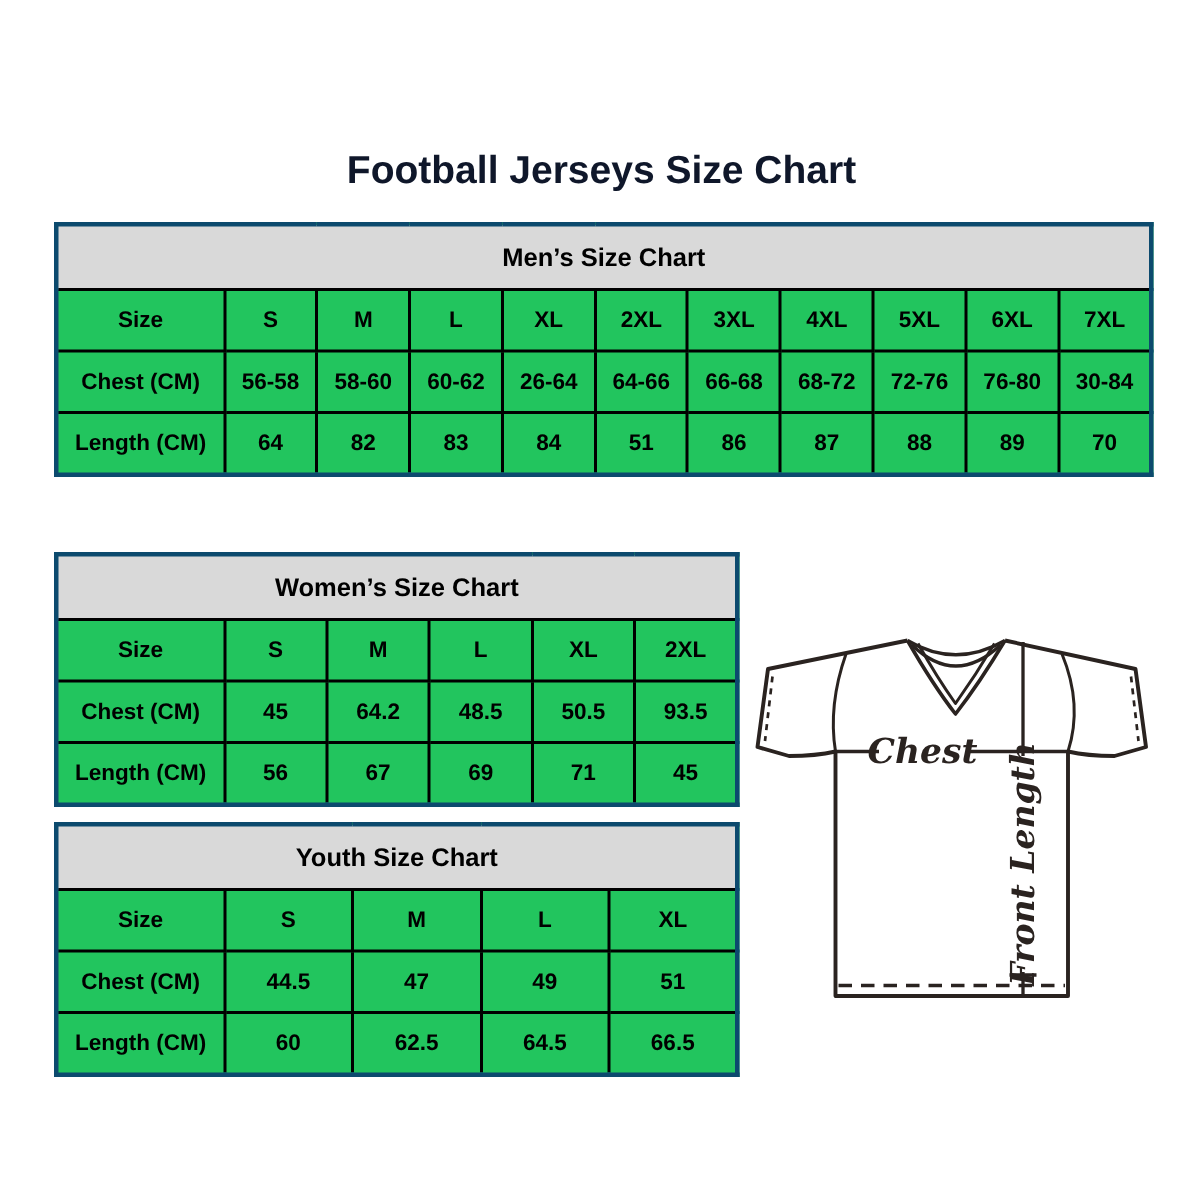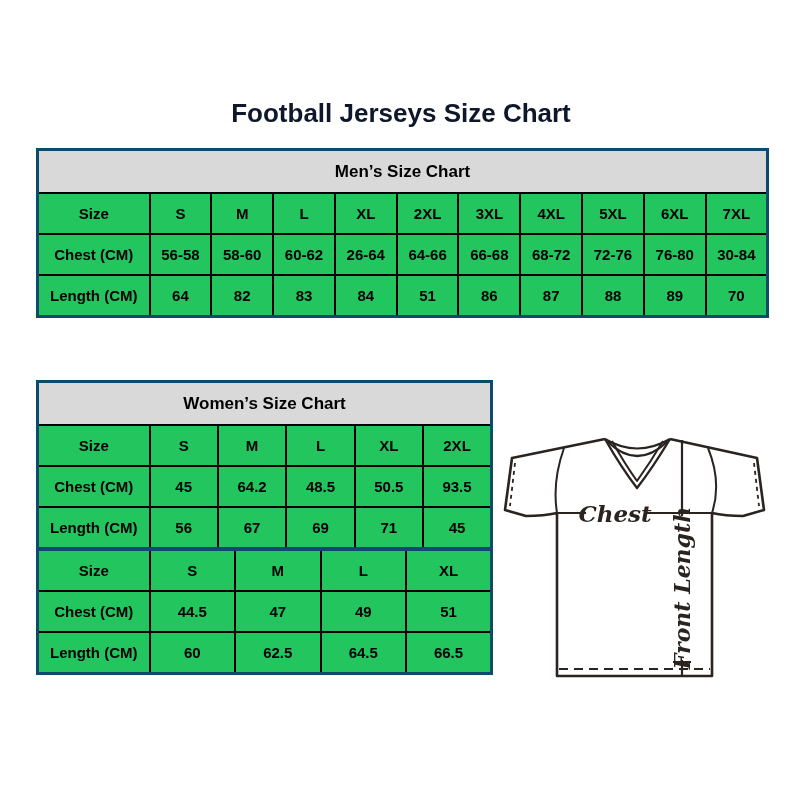--- a/index.html
+++ b/index.html
@@ -14,28 +14,28 @@
   .size-table { position:absolute; border-collapse:collapse; table-layout:fixed;
                 background:#22c55e; border:3px solid #0c4a6e; color:#000; }
   .size-table th, .size-table td {
       border:2px solid #000; height:39px; padding:0 2px;
       font-family:"Liberation Sans",sans-serif; font-weight:bold;
       font-size:15px; text-align:center; vertical-align:middle; }
   .size-table th.title { height:41px; font-size:17px;
       background:var(--header-bg,#d9d9d9); }
 
   #mens-table   { left:36px; top:148px; width:730px; }
-  #womens-table { left:36px; top:380px; width:454px; }
+  #womens-table { left:36px; top:368px; width:454px; }
   #youth-table  { left:36px; top:548px; width:454px; }
 
   #mens-table   col.c0 { width:112px; }  #mens-table   col.cd { width:61.8px; }
   #womens-table col.c0 { width:112px; }  #womens-table col.cd { width:68.4px; }
   #youth-table  col.c0 { width:112px; }  #youth-table  col.cd { width:85.5px; }
 
-  #jersey-wrap { position:absolute; left:502px; top:426px; width:272px; height:264px; }
+  #jersey-wrap { position:absolute; left:502px; top:414px; width:272px; height:264px; }
   #jersey-wrap svg { display:block; }
   .jersey-line { stroke:var(--line,#2a2320); fill:none; stroke-linejoin:round; stroke-linecap:butt; }
   .jersey-label { font-family:"DejaVu Serif", serif; font-style:italic; font-weight:bold;
                   fill:var(--line,#2a2320); }
 </style>
 </head>
 <body>
 
 <div id="page">
 
@@ -144,20 +144,23 @@
   <table id="youth-table" class="size-table">
     <colgroup>
         <col class="c0">
         <col class="cd">
         <col class="cd">
         <col class="cd">
         <col class="cd">
       </colgroup>
     <tbody>
         <tr>
+          <th class="title" colspan="5">Youth Size Chart</th>
+        </tr>
+        <tr>
           <th>Size</th>
           <td>S</td>
           <td>M</td>
           <td>L</td>
           <td>XL</td>
         </tr>
         <tr>
           <th>Chest (CM)</th>
           <td>44.5</td>
           <td>47</td>

